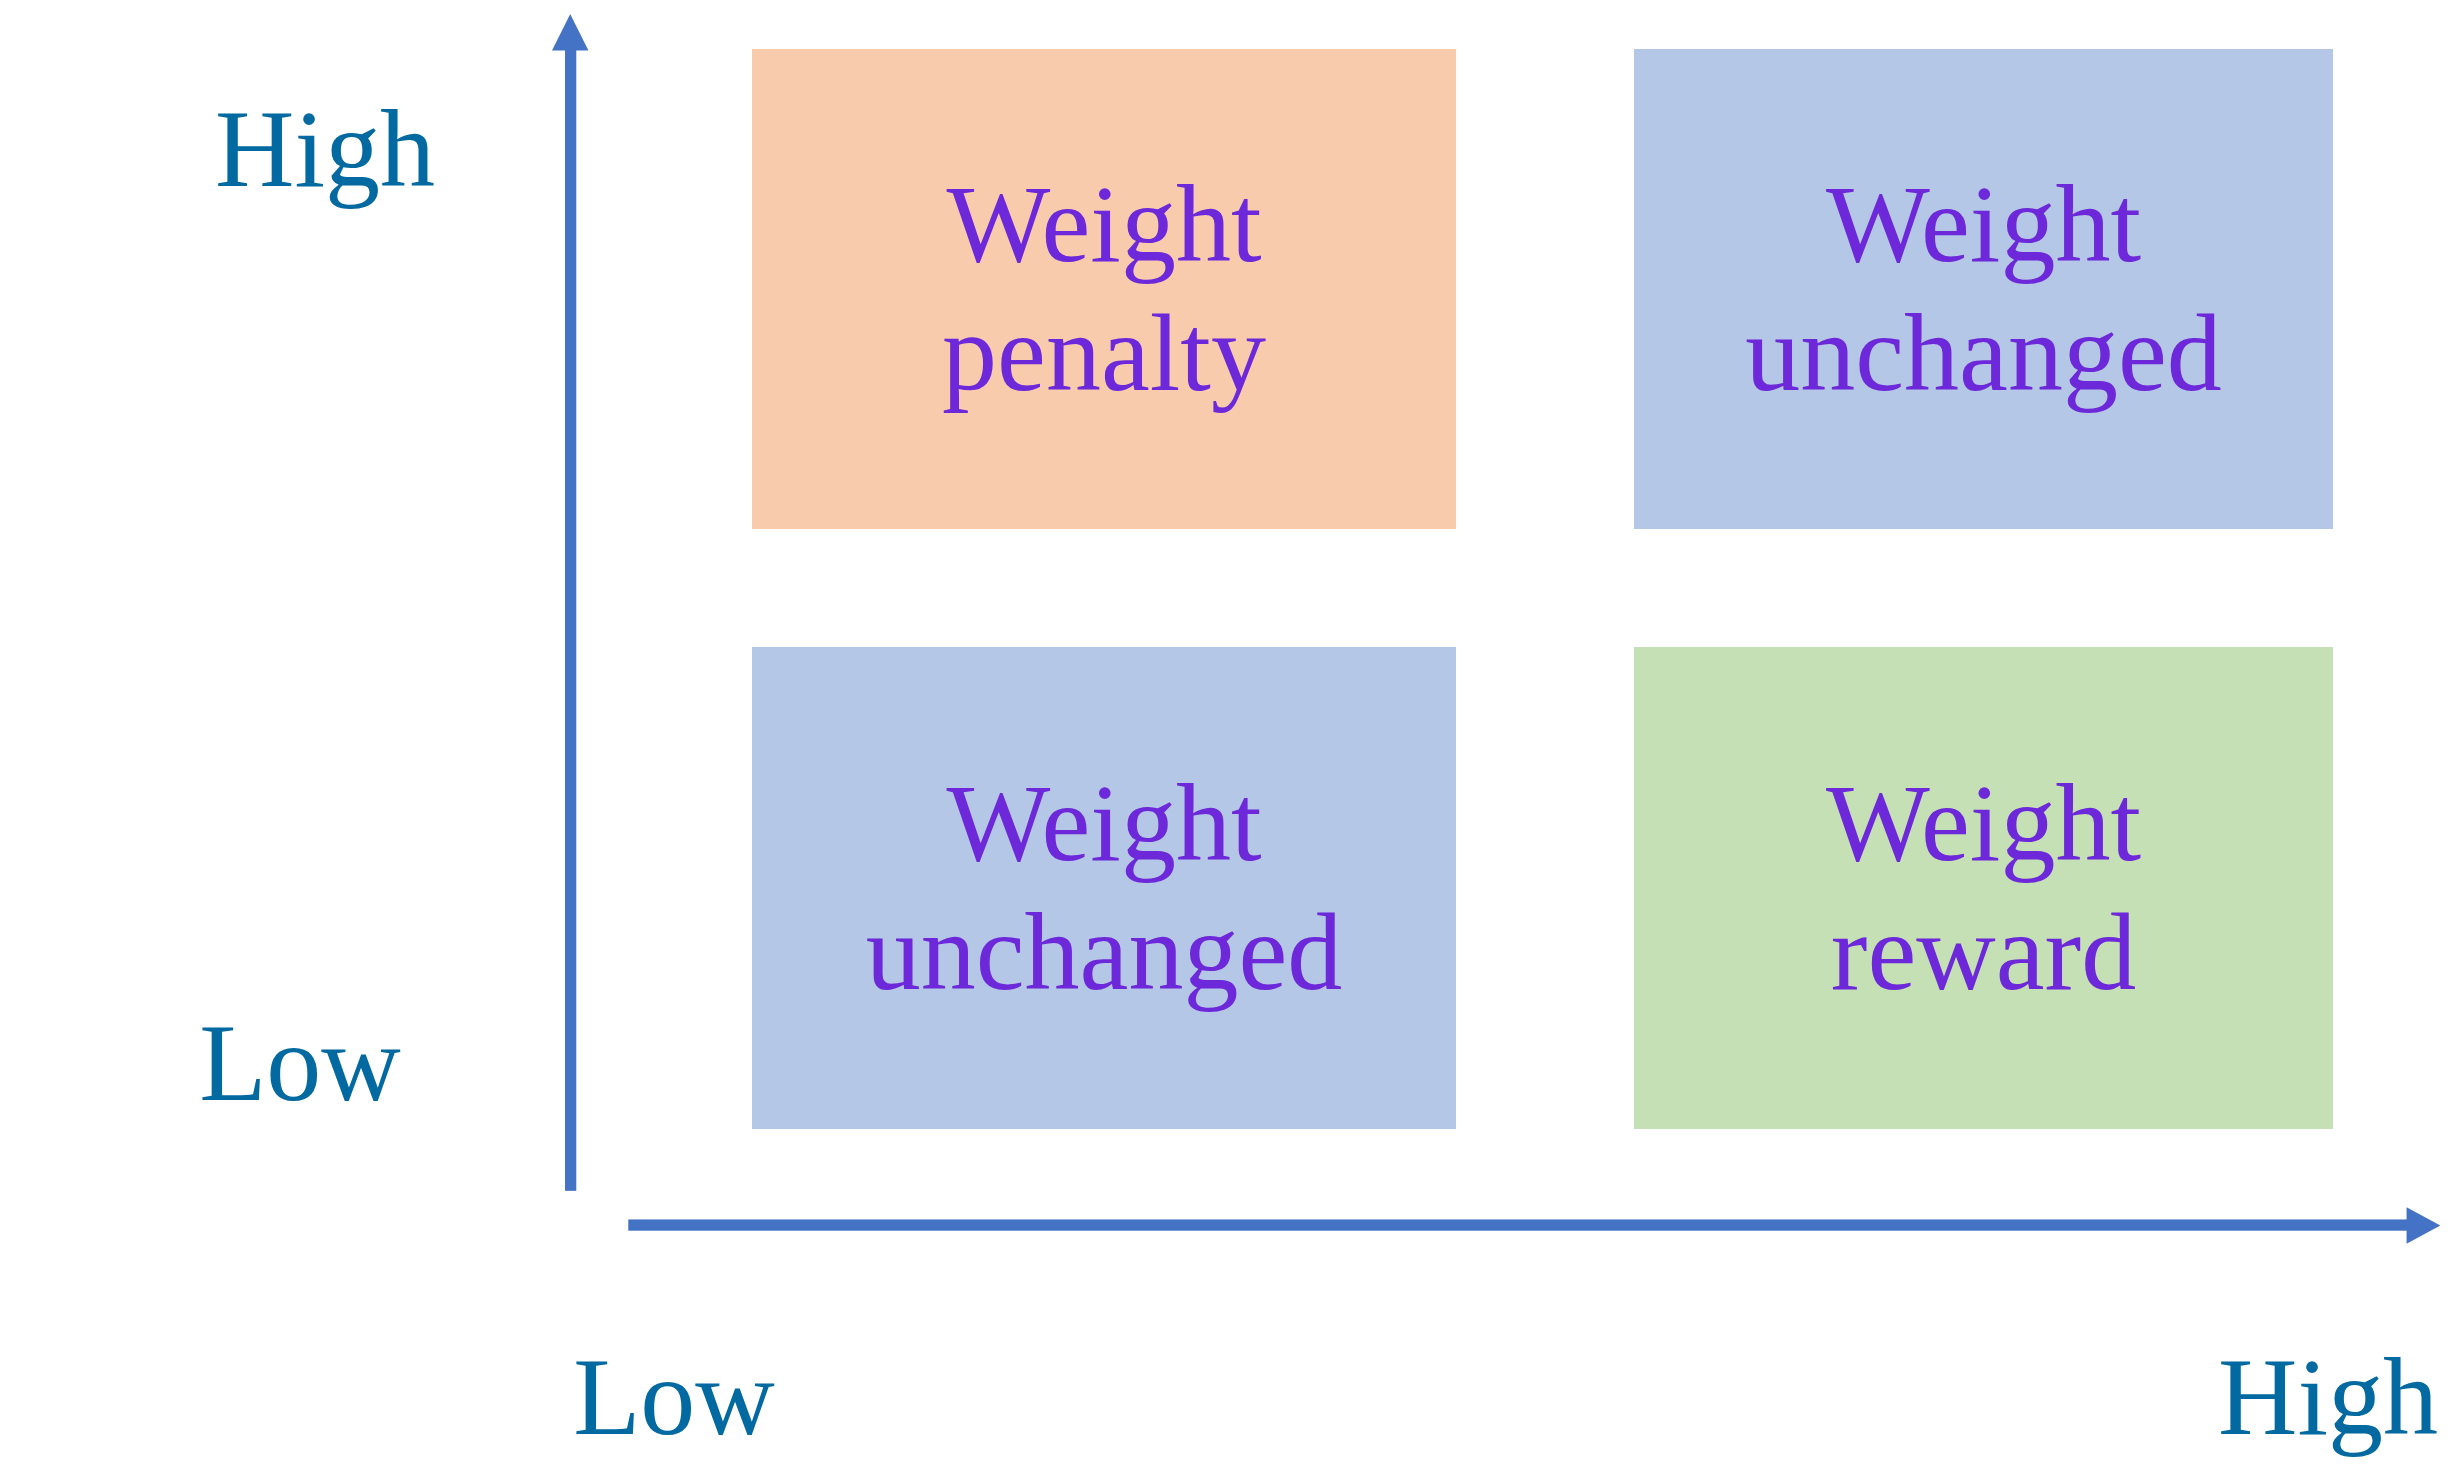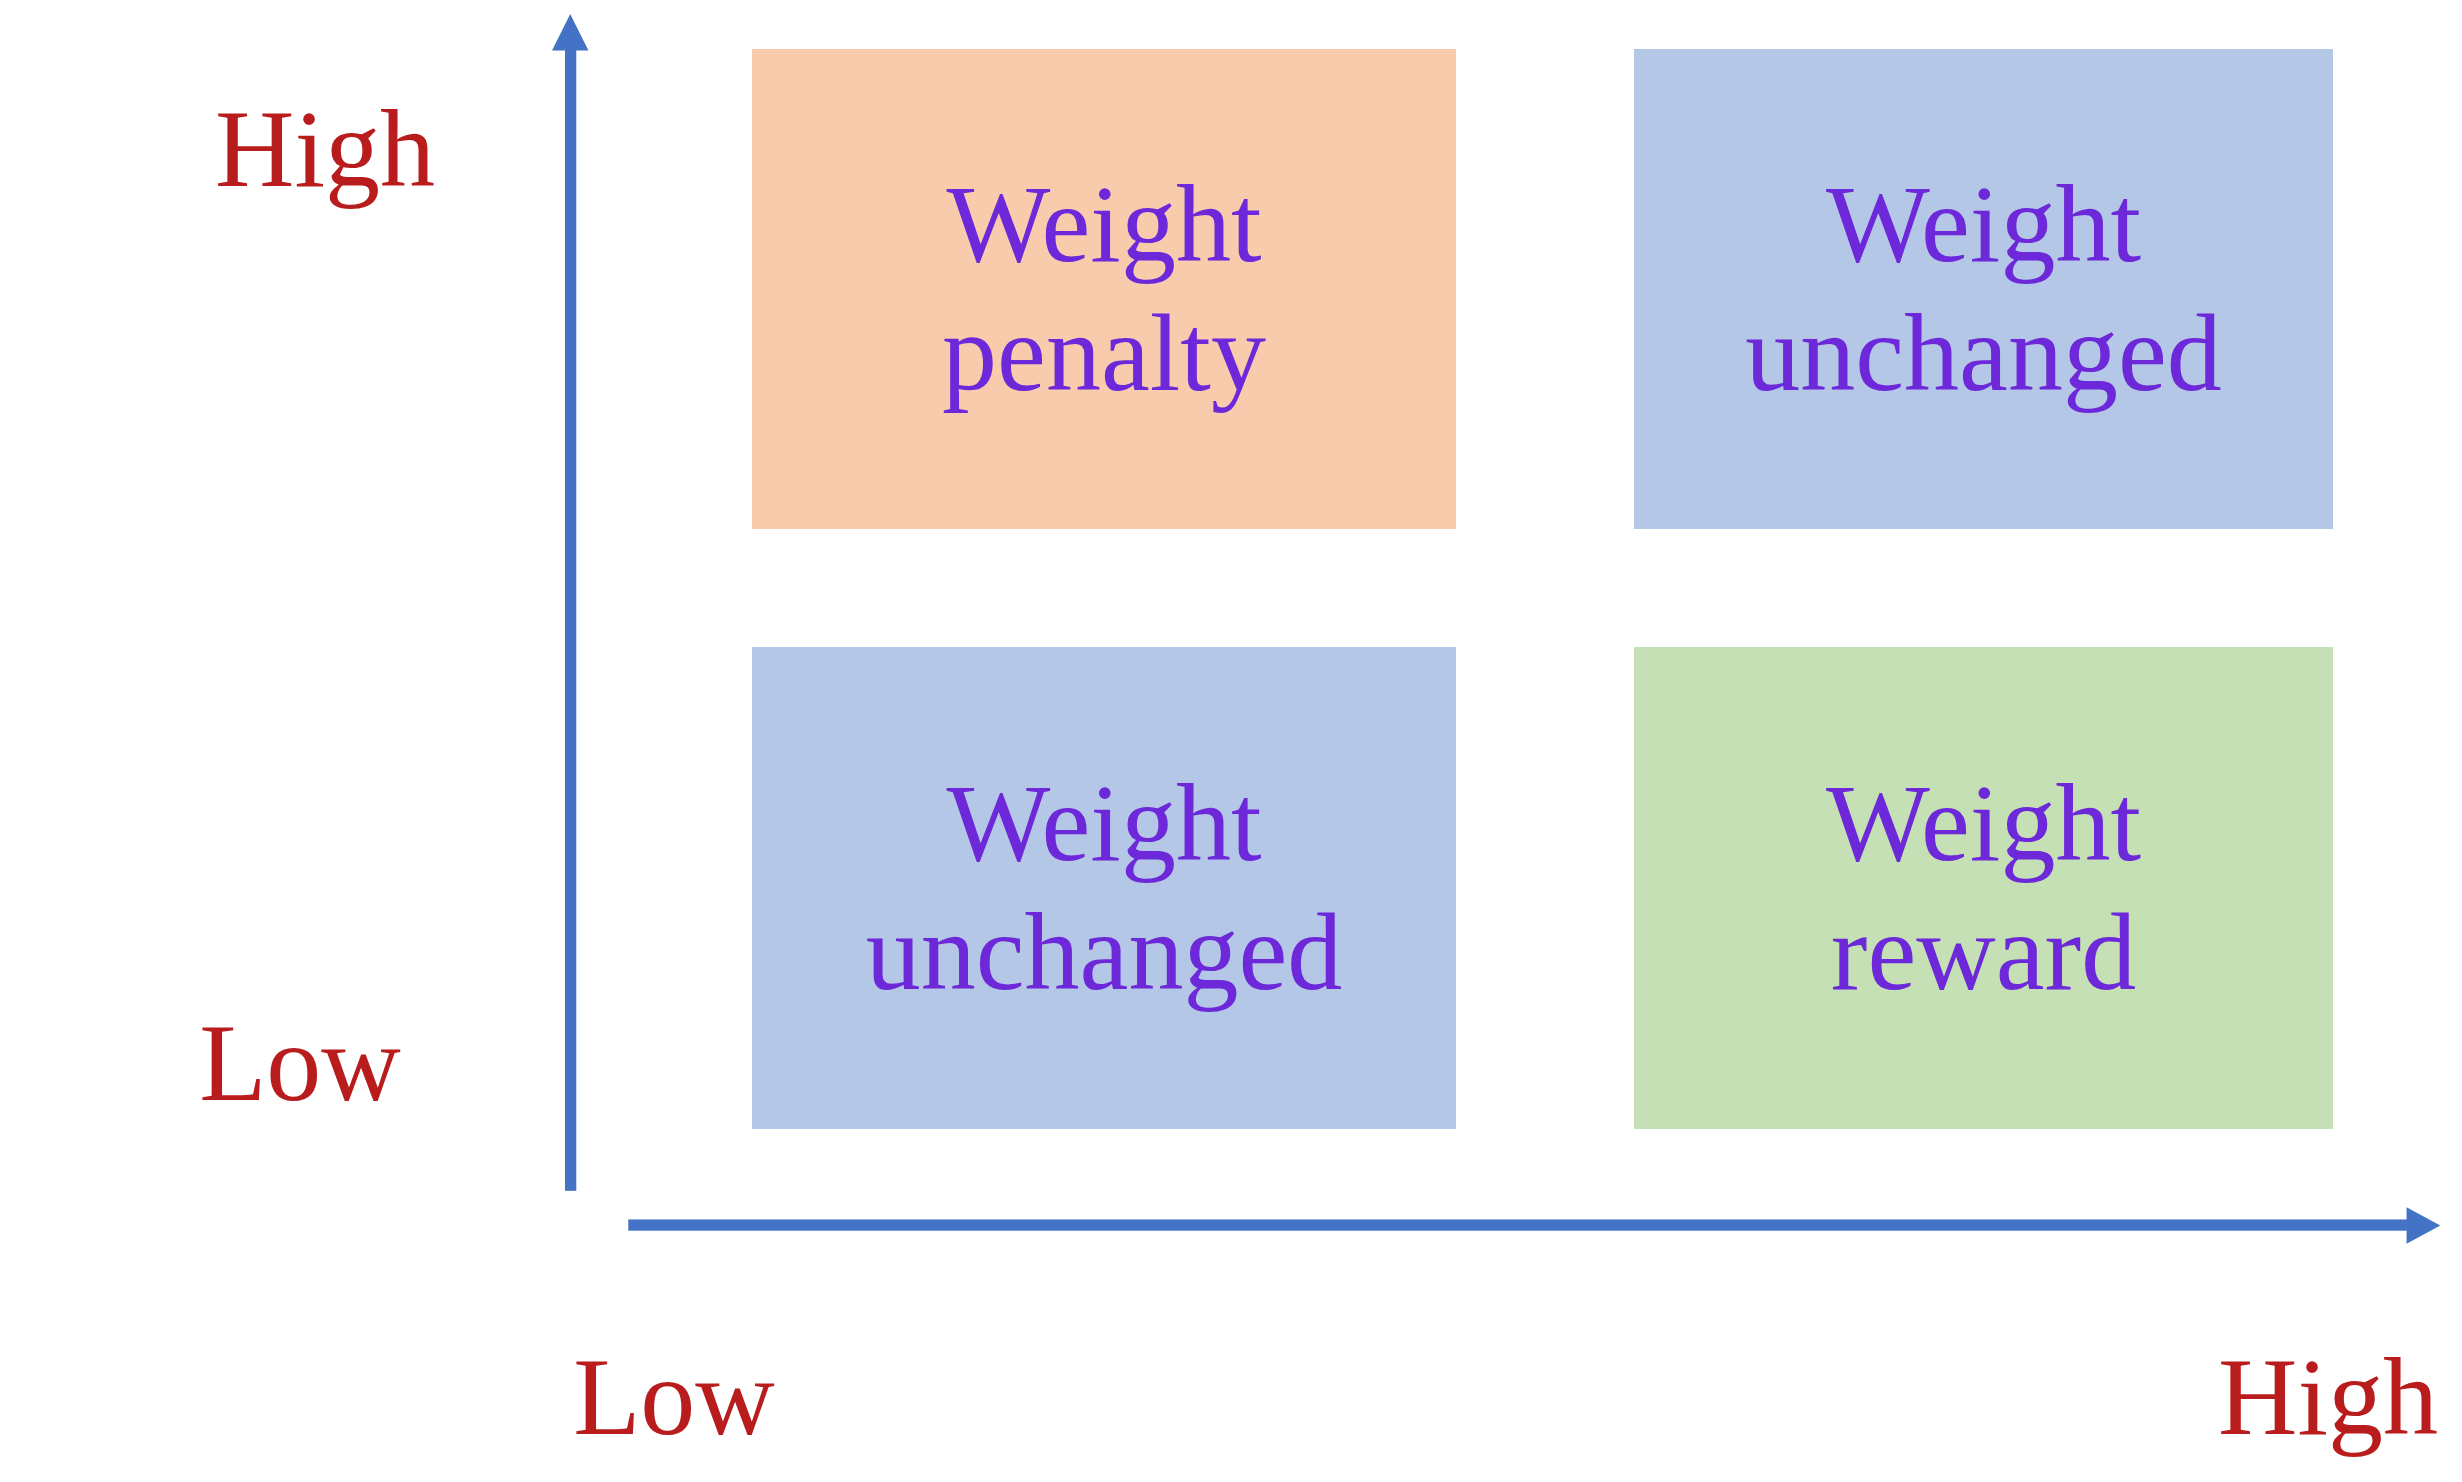--- a/index.html
+++ b/index.html
@@ -31,21 +31,21 @@
     text-align: center;
     color: #6d28d9;
   }
   .lbl {
     position: absolute;
     transform: translate(-50%, -50%);
     font-size: 110px;
     line-height: 1.2;
     white-space: pre-line;
     text-align: center;
-    color: #b91c1c;
+    color: #0369a1;
   }
 </style>
 </head>
 <body>
 
 <div class="canvas">
 
   <svg class="axes" width="2462" height="1483" viewBox="0 0 2841 1711" xmlns="http://www.w3.org/2000/svg">
     <g>
       <rect x="652" y="50" width="13" height="1324" fill="#4472C4"></rect>

